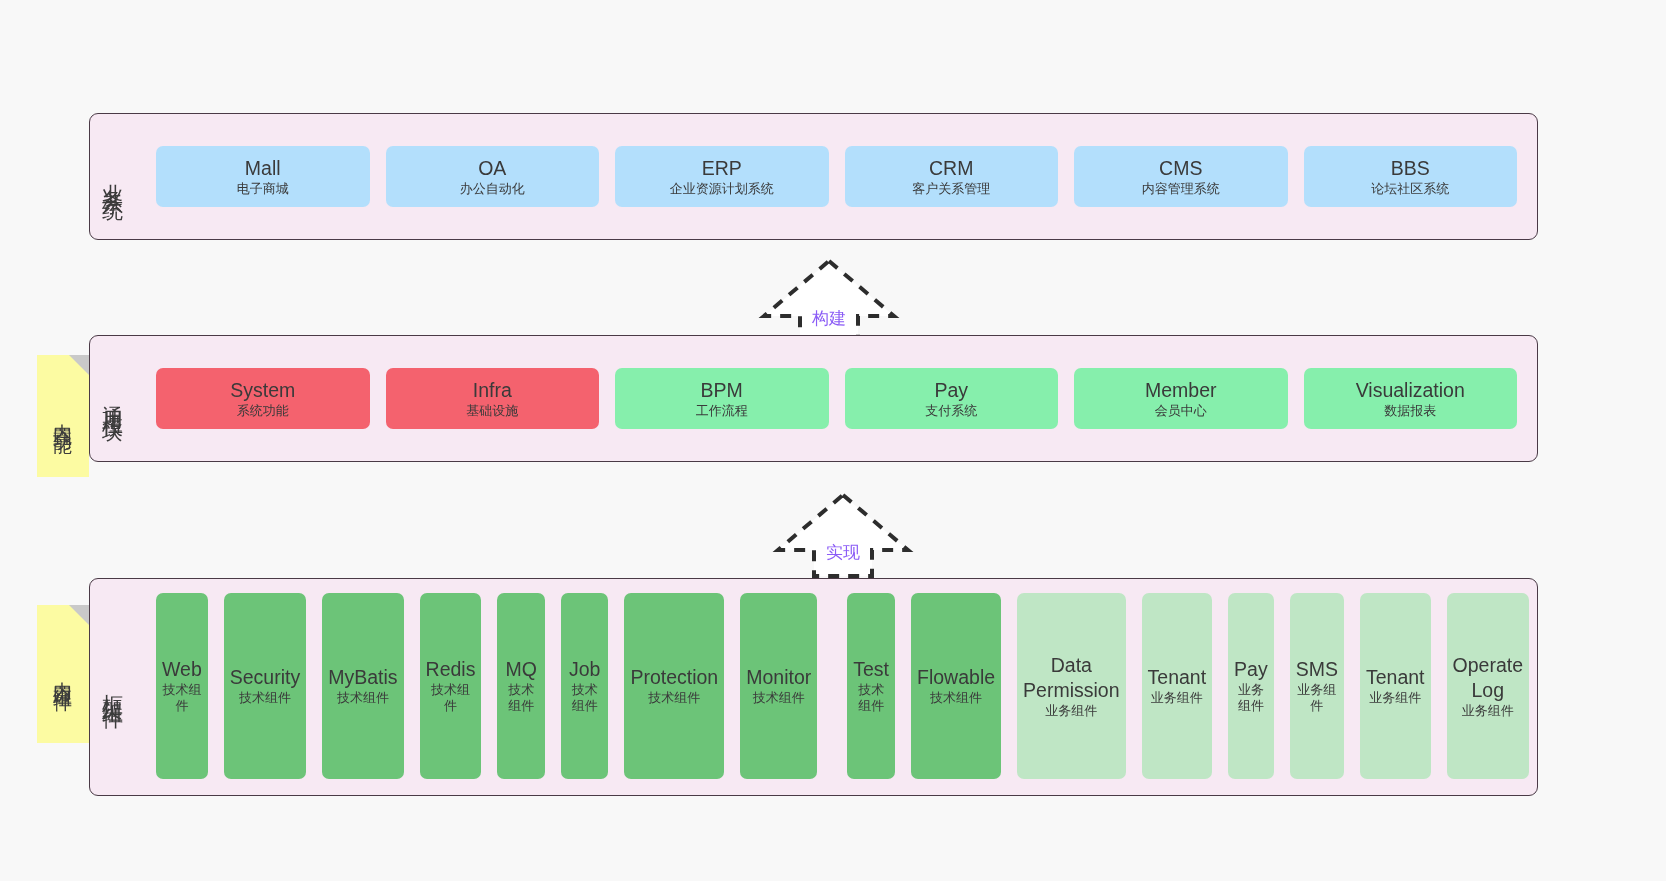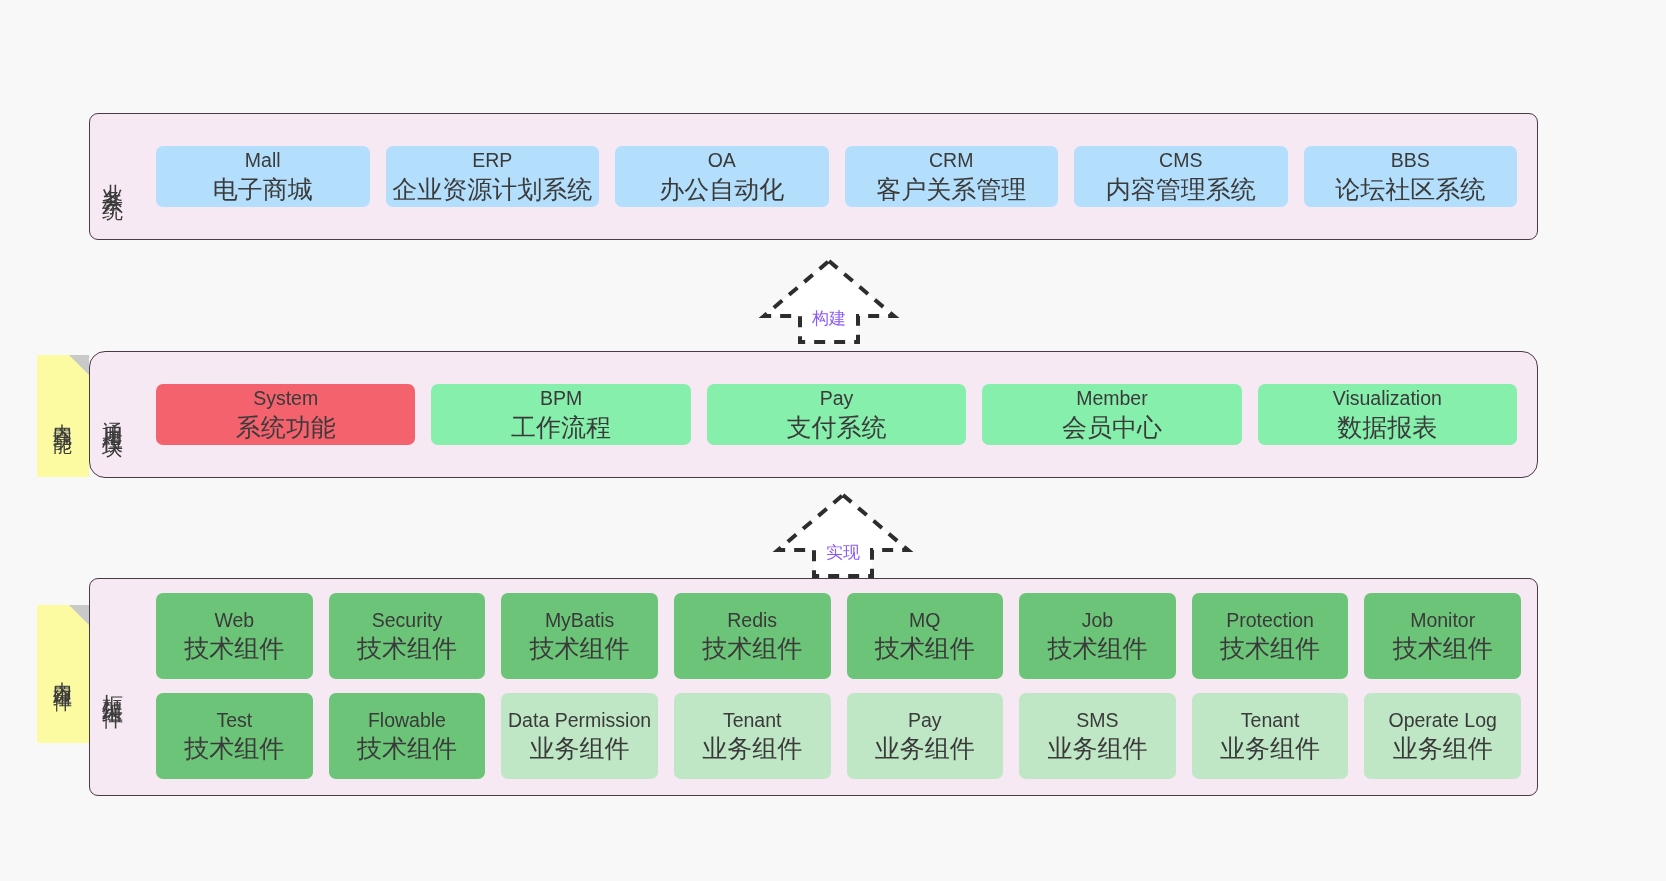--- a/index.html
+++ b/index.html
@@ -41,44 +41,44 @@
     line-height: 1;
   }
   .cards {
     flex: 1 1 auto;
     display: flex;
     align-items: stretch;
     gap: 0;
     padding: 32px 12px;
   }
   .cards.two-row {
-    flex-direction: column;
+    flex-direction: row;
     gap: 14px;
-    padding: 14px 8px 16px 12px;
+    padding: 14px 0 16px 12px;
   }
   .row {
     display: flex;
     flex: 1 1 0;
     gap: 0;
   }
   .card {
     flex: 1 1 0;
     margin: 0 8px;
     border-radius: 7px;
     display: flex;
     flex-direction: column;
     align-items: center;
     justify-content: center;
     text-align: center;
     color: #3a3a3a;
     line-height: 1.28;
     padding: 4px 6px;
   }
   .card .t1 { font-size: 19.5px; }
-  .card .t2 { font-size: 25px; }
+  .card .t2 { font-size: 13px; }
 
   
   .c-blue       { background: #b3dffc; }
   .c-red        { background: #f4626e; }
   .c-pink       { background: #86efac; }
   .c-green      { background: #6cc478; }
   .c-lightgreen { background: #bfe6c5; }
 
   
   .note {
@@ -127,26 +127,26 @@
   <div class="layer" id="layer-business" style="left:89px; top:113px; width:1449px; height:127px;">
     <div class="layer-title">
       <span>业务系统</span>
     </div>
     <div class="cards">
       <div class="card c-blue">
         <div class="t1">Mall</div>
         <div class="t2">电子商城</div>
       </div>
       <div class="card c-blue">
+        <div class="t1">OA</div>
+        <div class="t2">办公自动化</div>
+      </div>
+      <div class="card c-blue">
         <div class="t1">ERP</div>
         <div class="t2">企业资源计划系统</div>
-      </div>
-      <div class="card c-blue">
-        <div class="t1">OA</div>
-        <div class="t2">办公自动化</div>
       </div>
       <div class="card c-blue">
         <div class="t1">CRM</div>
         <div class="t2">客户关系管理</div>
       </div>
       <div class="card c-blue">
         <div class="t1">CMS</div>
         <div class="t2">内容管理系统</div>
       </div>
       <div class="card c-blue">
@@ -160,28 +160,32 @@
     <svg width="142" height="90" viewBox="0 0 142 90">
       <path d="M 71 5 L 136 60 L 100 60 L 100 86 L 42 86 L 42 60 L 6 60 Z" fill="#ffffff" stroke="#2d2d2d" stroke-width="4" stroke-dasharray="11 9" stroke-linejoin="miter"></path>
     </svg>
     <div class="label" style="top:51px;">构建</div>
   </div>
 
   <div class="note" style="left:37px; top:355px; width:52px; height:122px;">
     <span>内置功能</span>
     <i class="fold"></i>
   </div>
-  <div class="layer" id="layer-common" style="left:89px; top:351px; width:1449px; height:127px;border-radius:16px;">
+  <div class="layer" id="layer-common" style="left:89px; top:335px; width:1449px; height:127px;">
     <div class="layer-title">
       <span>通用模块</span>
     </div>
     <div class="cards">
       <div class="card c-red">
         <div class="t1">System</div>
         <div class="t2">系统功能</div>
+      </div>
+      <div class="card c-red">
+        <div class="t1">Infra</div>
+        <div class="t2">基础设施</div>
       </div>
       <div class="card c-pink">
         <div class="t1">BPM</div>
         <div class="t2">工作流程</div>
       </div>
       <div class="card c-pink">
         <div class="t1">Pay</div>
         <div class="t2">支付系统</div>
       </div>
       <div class="card c-pink">

